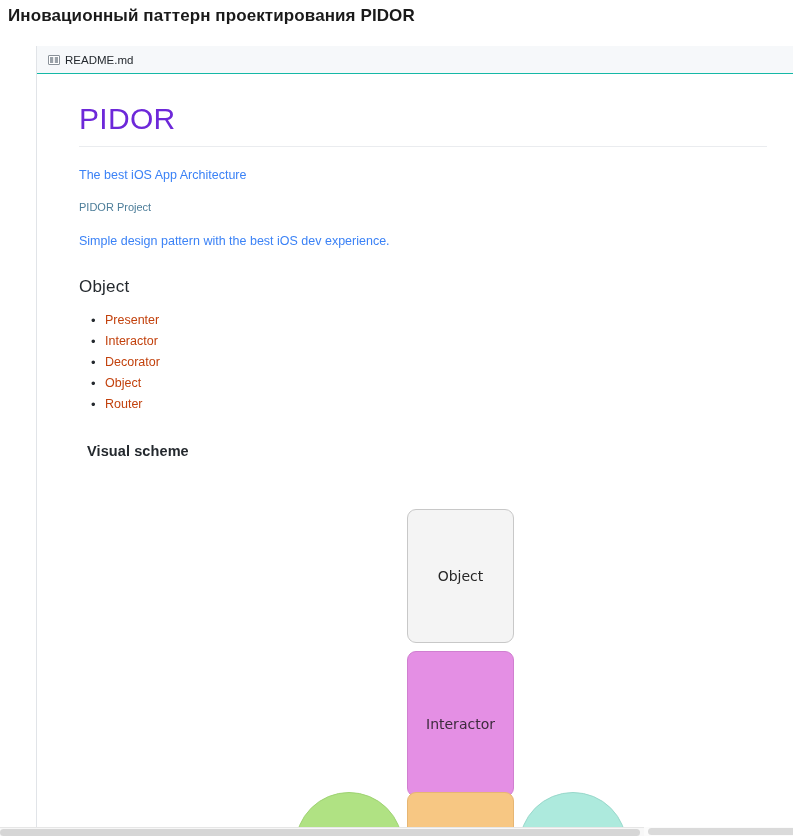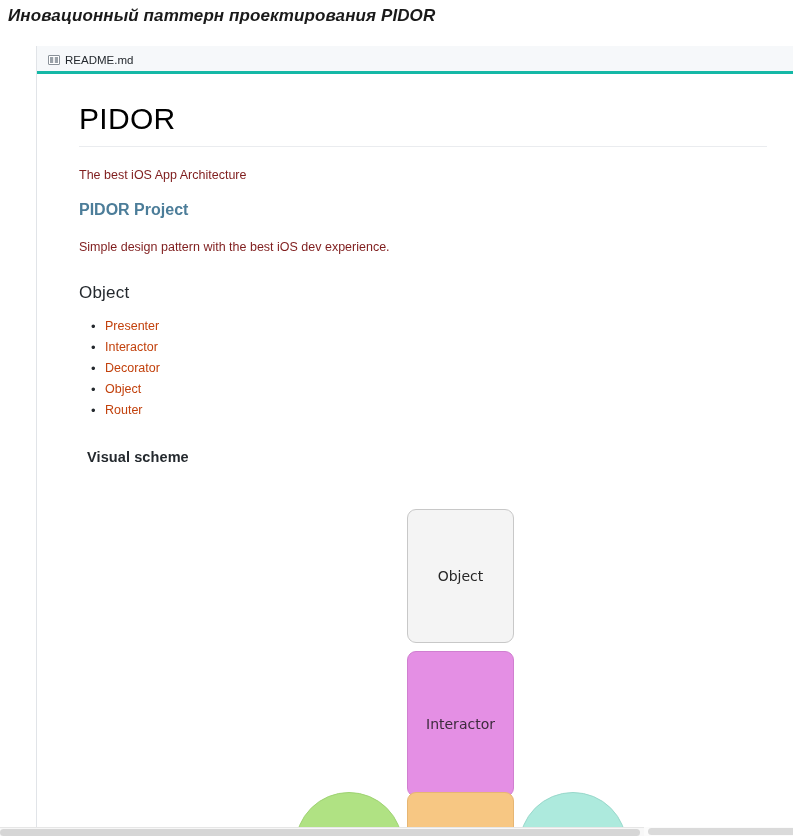--- a/index.html
+++ b/index.html
@@ -16,21 +16,20 @@
   
   #page-title {
     position: absolute;
     left: 8px;
     top: 6px;
     font-size: 17px;
     font-weight: bold;
     color: #1a1a1a;
     letter-spacing: 0.1px;
     white-space: nowrap;
-    font-style: italic;
   }
 
   
   #file-panel {
     position: absolute;
     left: 36px;
     top: 46px;
     width: 757px;
     height: 782px;
     background: #ffffff;
@@ -38,21 +37,21 @@
   }
 
   
   #tab-strip {
     position: absolute;
     left: 0;
     top: 0;
     width: 757px;
     height: 28px;
     background: #f6f8fa;
-    border-bottom: 3px solid #14b8a6;
+    border-bottom: 1px solid #14b8a6;
   }
   .tab {
     display: inline-flex;
     align-items: center;
     gap: 5px;
     height: 28px;
     padding: 0 12px 0 11px;
     font-size: 11.5px;
     color: #24292e;
     cursor: default;
@@ -67,47 +66,46 @@
     width: 757px;
     height: 754px;
     background: #ffffff;
     padding: 26px 28px 0 42px;
     overflow: hidden;
   }
 
   #md-h1 {
     font-size: 30px;
     font-weight: normal;
-    color: #000000;
+    color: #6d28d9;
     margin: 0;
     padding: 0 0 8px 0;
     line-height: 1.25;
     letter-spacing: 0.3px;
   }
   #md-h1-rule {
     height: 1px;
     background: #eaecef;
     margin: 0 0 0 0;
     width: 688px;
   }
 
   .md-p {
     font-size: 12.5px;
-    color: #7f1d1d;
+    color: #3b82f6;
     margin: 19px 0 0 0;
     line-height: 1.5;
   }
   .md-link {
-    font-size: 16px;
+    font-size: 11px;
     color: #4c7d99;
     margin: 17px 0 0 0;
     text-decoration: none;
     display: block;
     cursor: pointer;
-    font-weight: bold;
   }
 
   #md-h2 {
     font-size: 17px;
     font-weight: normal;
     color: #24292e;
     margin: 26px 0 0 0;
     letter-spacing: 0.2px;
   }
 

